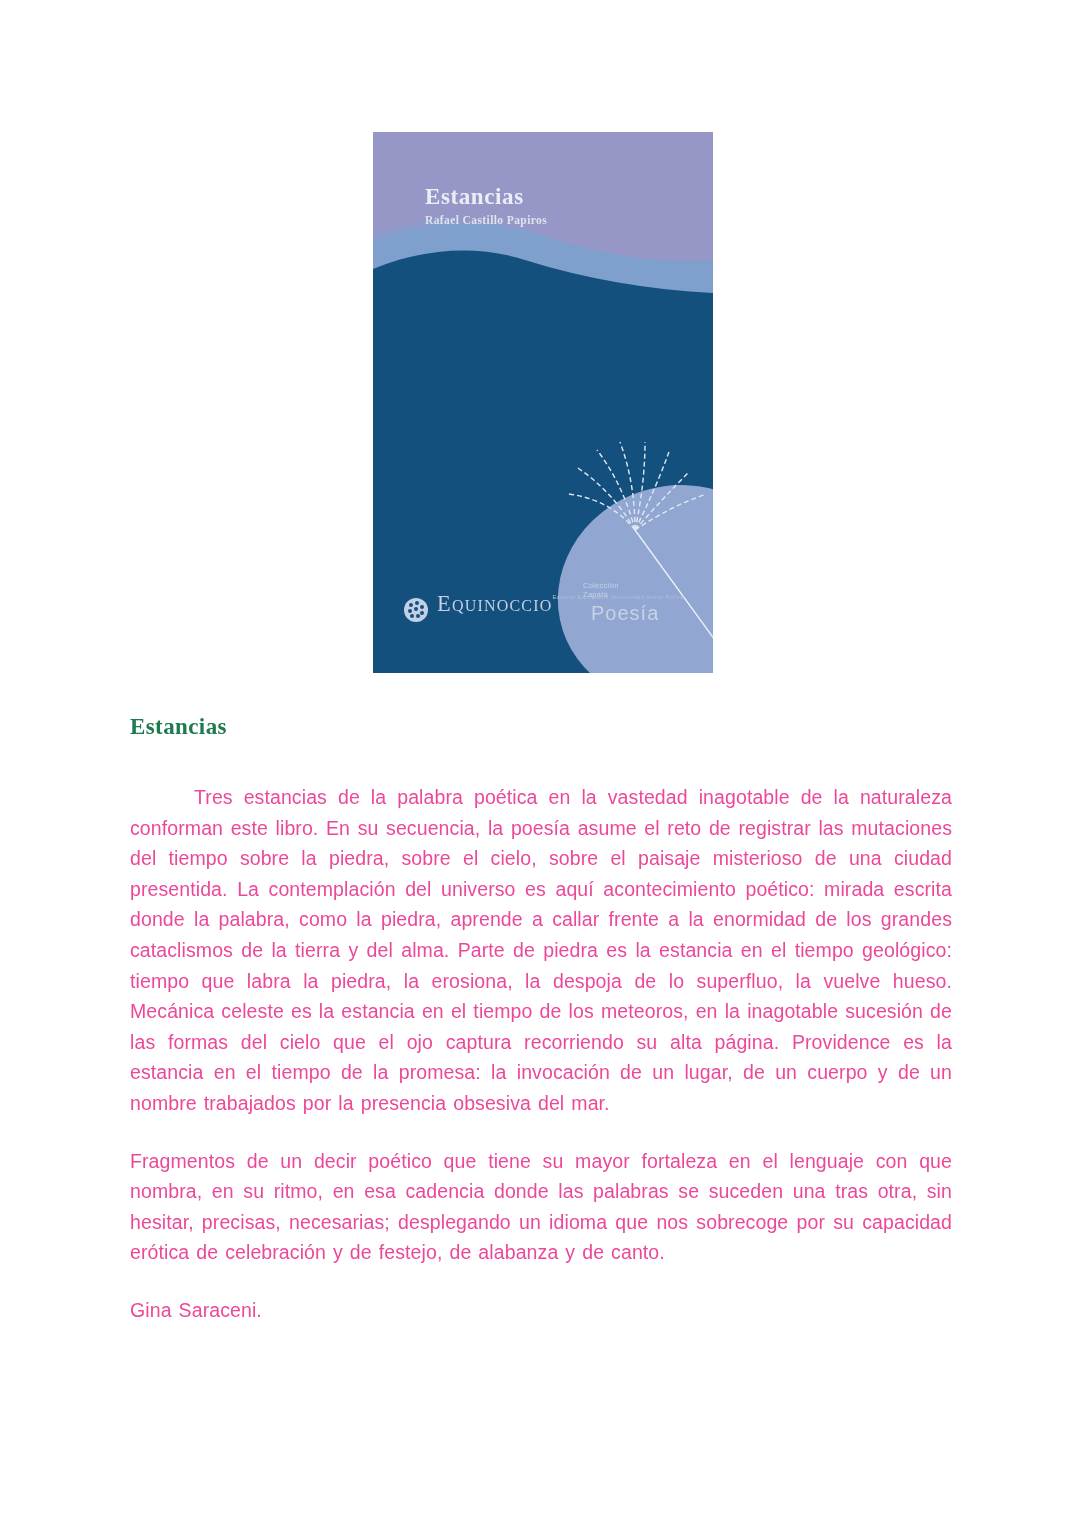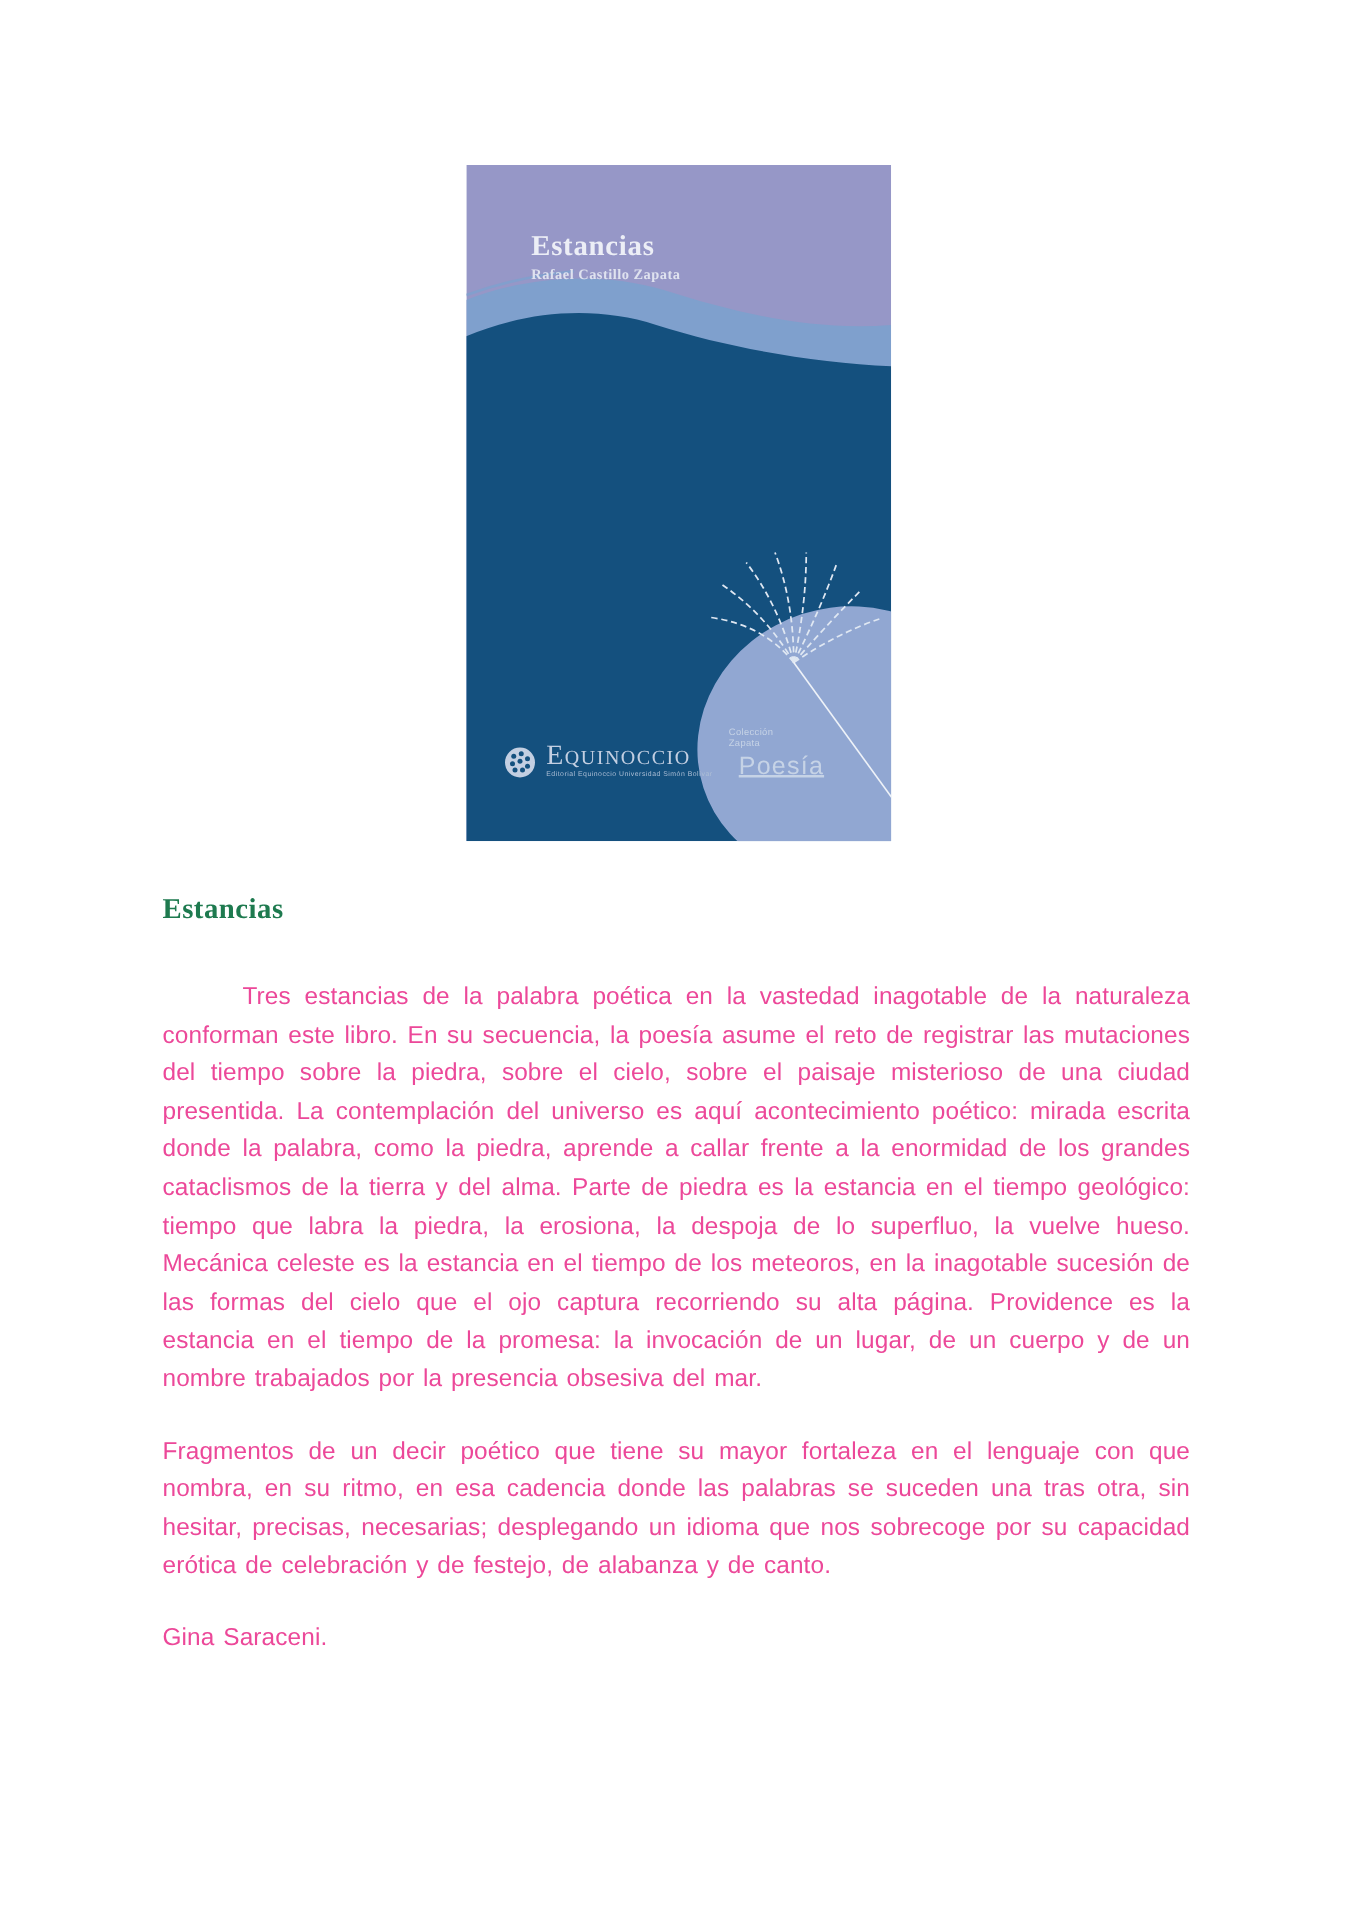--- a/index.html
+++ b/index.html
@@ -26,36 +26,35 @@
   .cover-author{
     position:absolute;left:52px;top:82px;
     font-family:"Liberation Serif", serif;
     font-weight:700;font-size:11.5px;letter-spacing:0.4px;
     color:#dfe2ef;
   }
   .publisher{
     position:absolute;left:26px;top:462px;
     display:flex;align-items:flex-start;gap:4px;
   }
-  .pub-text{display:flex;flex-direction:column;}
+  .pub-text{display:flex;flex-direction:row;}
   .pub-name{
     font-family:"Liberation Serif", serif;
     font-size:16px;letter-spacing:1.2px;color:#c3cfe2;line-height:20px;
   }
   .pub-name::first-letter{font-size:1.4em;}
   .pub-sub{
     font-size:5.5px;letter-spacing:0.4px;color:#aebfd6;line-height:7px;
     white-space:nowrap;
   }
   .collection{position:absolute;left:210px;top:450px;color:#c6d3e6;}
   .col-small{font-size:7.5px;line-height:8.5px;letter-spacing:0.3px;}
   .col-series{
     font-size:20px;line-height:22px;letter-spacing:1px;margin-top:3px;margin-left:8px;
     color:#c6d3e6;
-    text-decoration:underline;
   }
   
   .article{position:absolute;left:130px;top:714px;width:822px;}
   .article h2{
     margin:0 0 42px 0;
     font-family:"Liberation Serif", serif;
     font-weight:700;font-size:23px;letter-spacing:0.4px;
     color:#1e7a4f;
   }
   .article p{
@@ -93,21 +92,21 @@
         <path d="M262,398 Q262,350 247,310"></path>
         <path d="M262,398 Q272,352 272,310"></path>
         <path d="M262,398 Q283,356 296,320"></path>
         <path d="M262,398 Q292,364 316,340"></path>
         <path d="M262,398 Q298,374 331,363"></path>
       </g>
       <path d="M262,398 L352,522" stroke="#eef2f8" stroke-width="1.3" fill="none"></path>
     </svg>
 
     <div class="cover-title">Estancias</div>
-    <div class="cover-author">Rafael Castillo Zapata</div>
+    <div class="cover-author">Rafael Castillo Papiros</div>
 
     <div class="publisher">
       <svg width="34" height="34" viewBox="0 0 34 34" xmlns="http://www.w3.org/2000/svg">
         <circle cx="17" cy="16" r="12" fill="#c3cfe2"></circle>
         <g fill="#14507E">
           <circle cx="12" cy="11" r="2"></circle>
             <circle cx="18" cy="9" r="2"></circle>
             <circle cx="23" cy="13" r="2"></circle>
           <circle cx="11" cy="17" r="2"></circle>
             <circle cx="17" cy="15" r="2"></circle>

